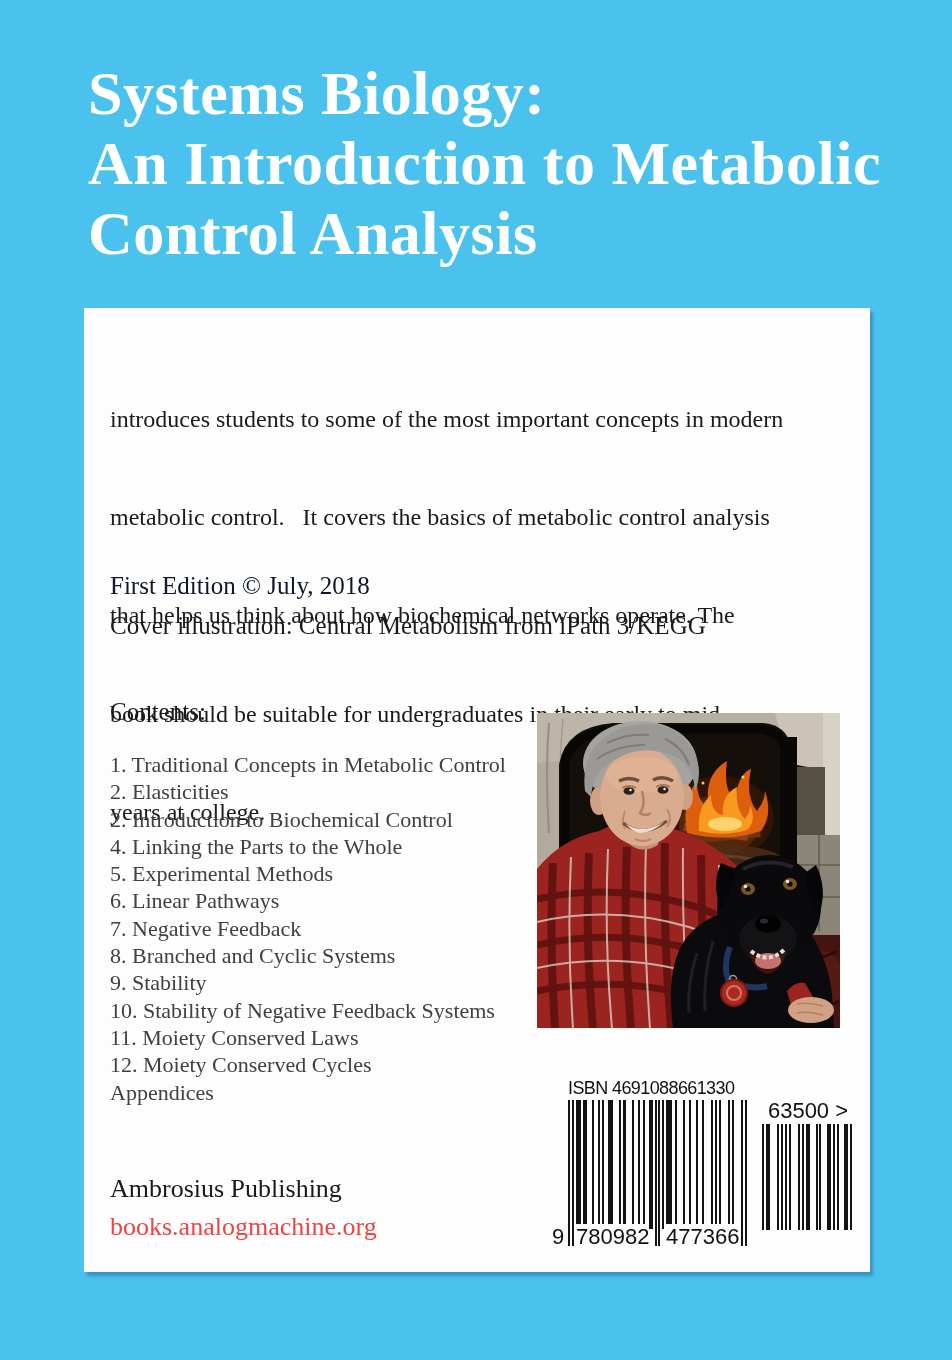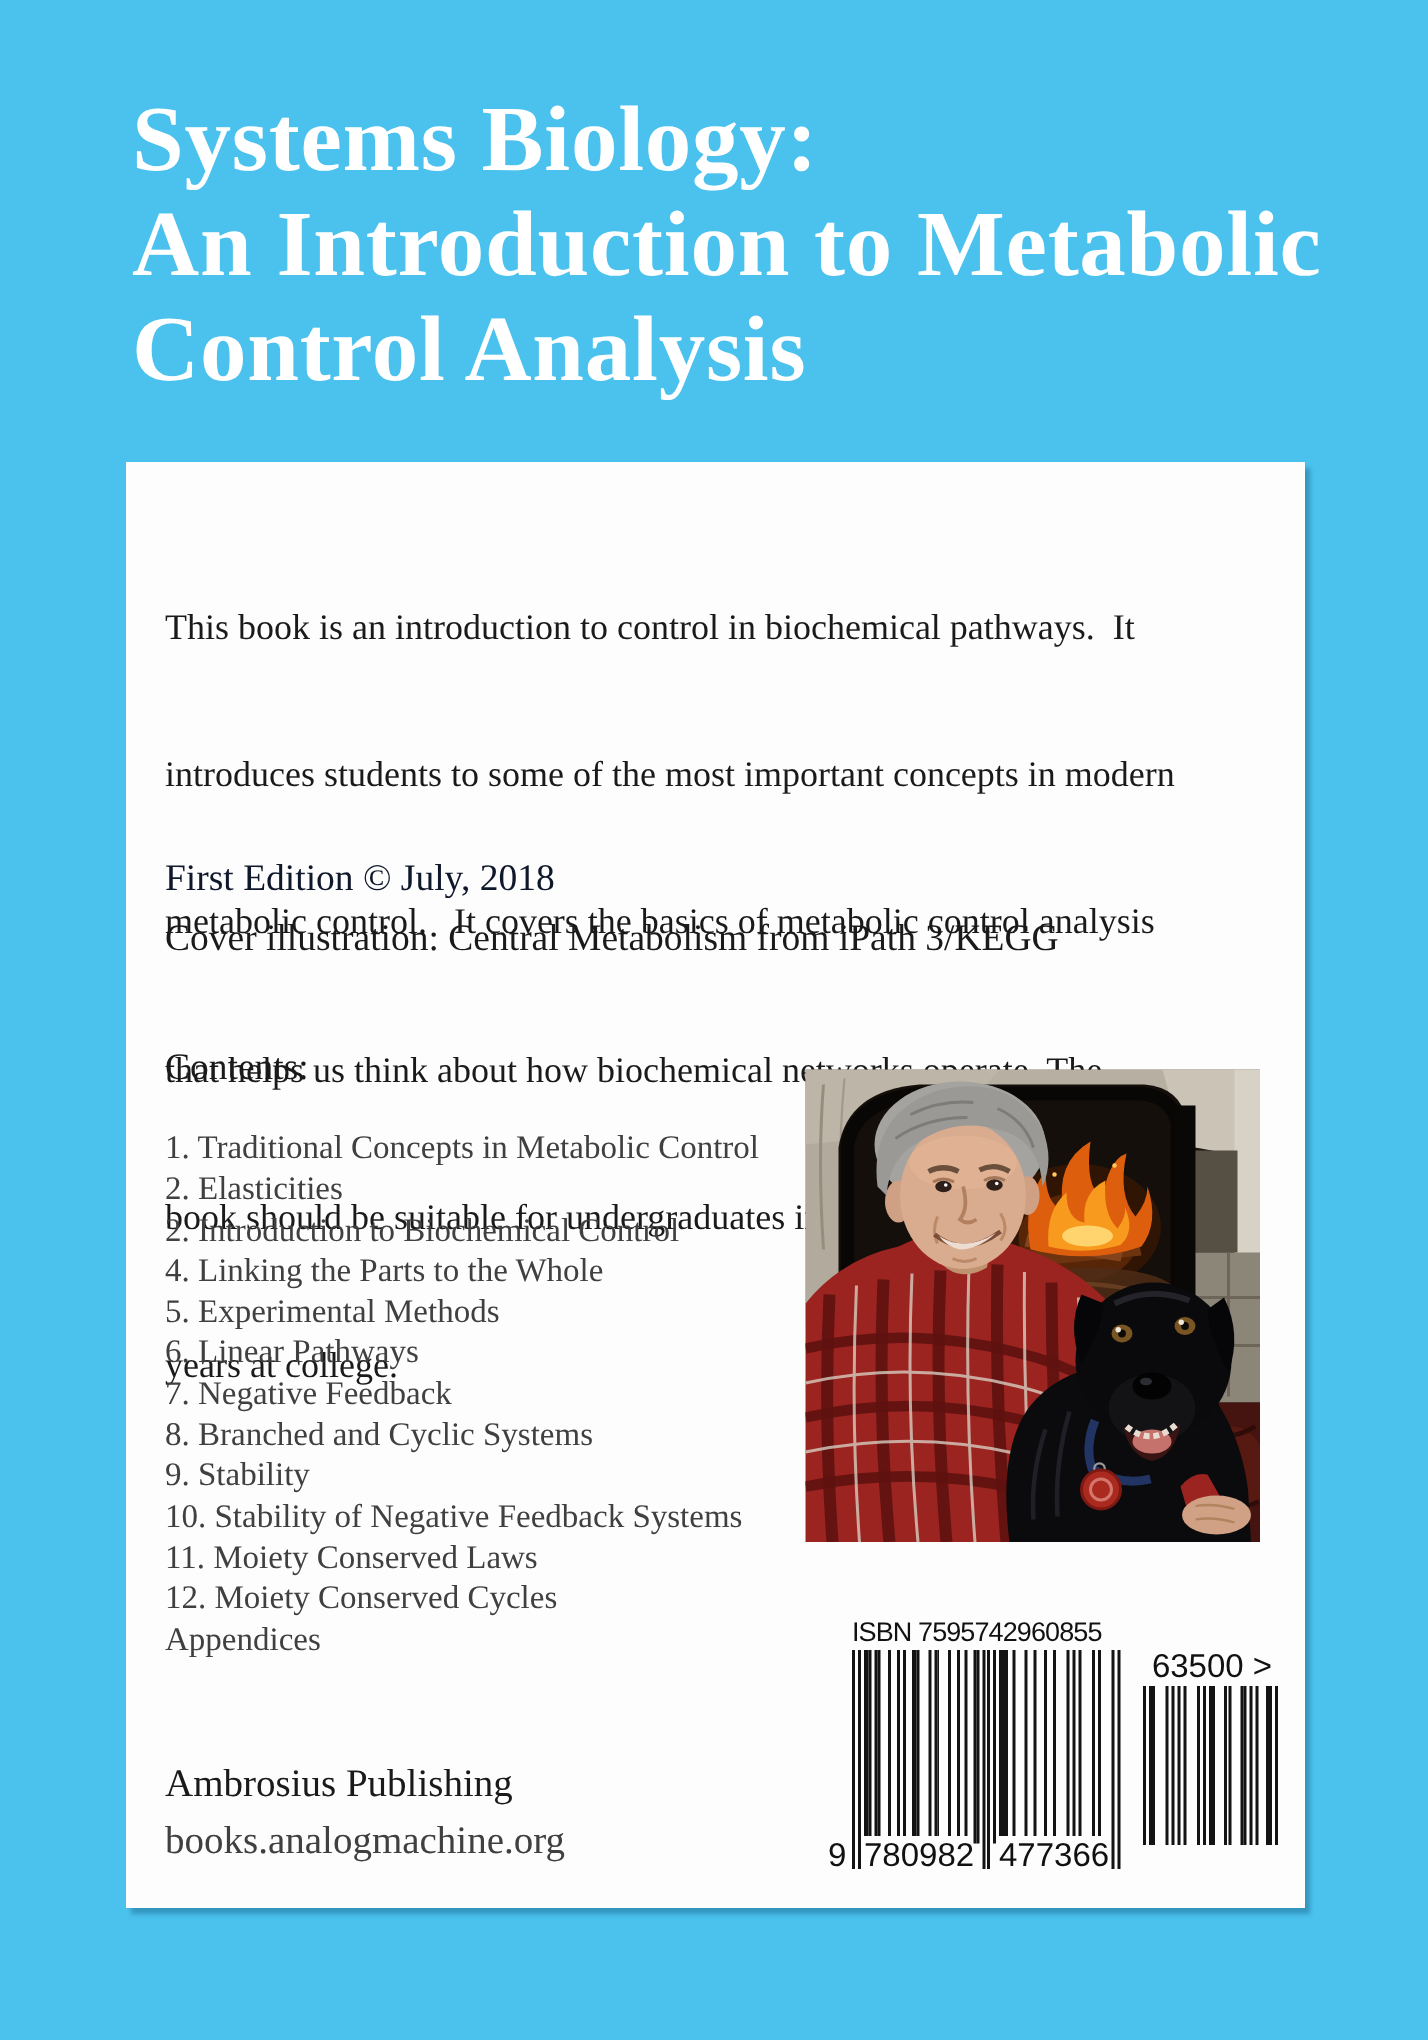--- a/index.html
+++ b/index.html
@@ -34,37 +34,36 @@
   .ean13 .d0{left:-16px;}
   .ean13 .d1{left:8px;width:72px;text-align:center;background:#fdfdfd;}
   .ean13 .d2{left:98px;width:72px;text-align:center;background:#fdfdfd;}
   .supp{position:absolute;left:676px;top:790px;width:92px;height:132px;}
   .supp .price{position:absolute;top:0;left:-6px;right:-10px;text-align:center;
                font-family:"Liberation Sans",sans-serif;font-size:22px;color:#111;}
   .supp .bars-area{top:26px;}
   .supp .bars-area i{position:absolute;display:block;top:0;bottom:0;background:#131313;}
   
   .publisher{position:absolute;left:26px;top:866px;font-size:26px;color:#1a1a1a;}
-  .website{position:absolute;left:26px;top:904px;font-size:26px;color:#404040;}
+  .website{position:absolute;left:26px;top:904px;font-size:26px;color:#ef4444;}
 </style>
 </head>
 <body>
 
 <div class="page">
 
   <header class="title">
     <div>Systems Biology:</div>
     <div>An Introduction to Metabolic</div>
     <div>Control Analysis</div>
   </header>
 
   <section class="panel">
 
     <div class="desc">
-      <div>This book is an introduction to control in biochemical pathways.  It</div>
       <div>introduces students to some of the most important concepts in modern</div>
       <div>metabolic control.   It covers the basics of metabolic control analysis</div>
       <div>that helps us think about how biochemical networks operate. The</div>
       <div>book should be suitable for undergraduates in their early to mid</div>
       <div>years at college.</div>
     </div>
 
     <div class="edition">First Edition © July, 2018</div>
     <div class="illus">Cover illustration: Central Metabolism from iPath 3/KEGG</div>
 
@@ -190,21 +189,21 @@
         <circle cx="196" cy="266" r="3.5" stroke="#9a9a9a" stroke-width="1.5" fill="none"></circle>
         <circle cx="197" cy="280" r="13" fill="#aa2a20" stroke="#7c1912" stroke-width="2"></circle>
         <circle cx="197" cy="280" r="7" fill="none" stroke="#d4766b" stroke-width="2"></circle>
 
         <path d="M250,278 Q258,268 268,270 L276,284 Q266,294 254,292 Z" fill="#9c2420"></path>
         <ellipse cx="274" cy="297" rx="23" ry="13" fill="#d0a184"></ellipse>
         <path d="M260,291 Q272,289 286,293 M260,300 Q272,298 286,302" stroke="#b2835f" stroke-width="1.5" fill="none"></path>
       </svg>
     </figure>
 
-    <div class="bc-label">ISBN 7595742960855</div>
+    <div class="bc-label">ISBN 4691088661330</div>
 
     <div class="ean13">
       <div class="bars-area">
           <i class="tall" style="left: 0%; width: 1.10263%;"></i>
           <i class="tall" style="left: 2.10526%; width: 1.10263%;"></i>
           <i style="left: 4.21053%; width: 1.10263%;"></i>
           <i style="left: 5.26316%; width: 1.10263%;"></i>
           <i style="left: 6.31579%; width: 1.10263%;"></i>
           <i style="left: 8.42105%; width: 1.10263%;"></i>
           <i style="left: 9.47368%; width: 1.10263%;"></i>

